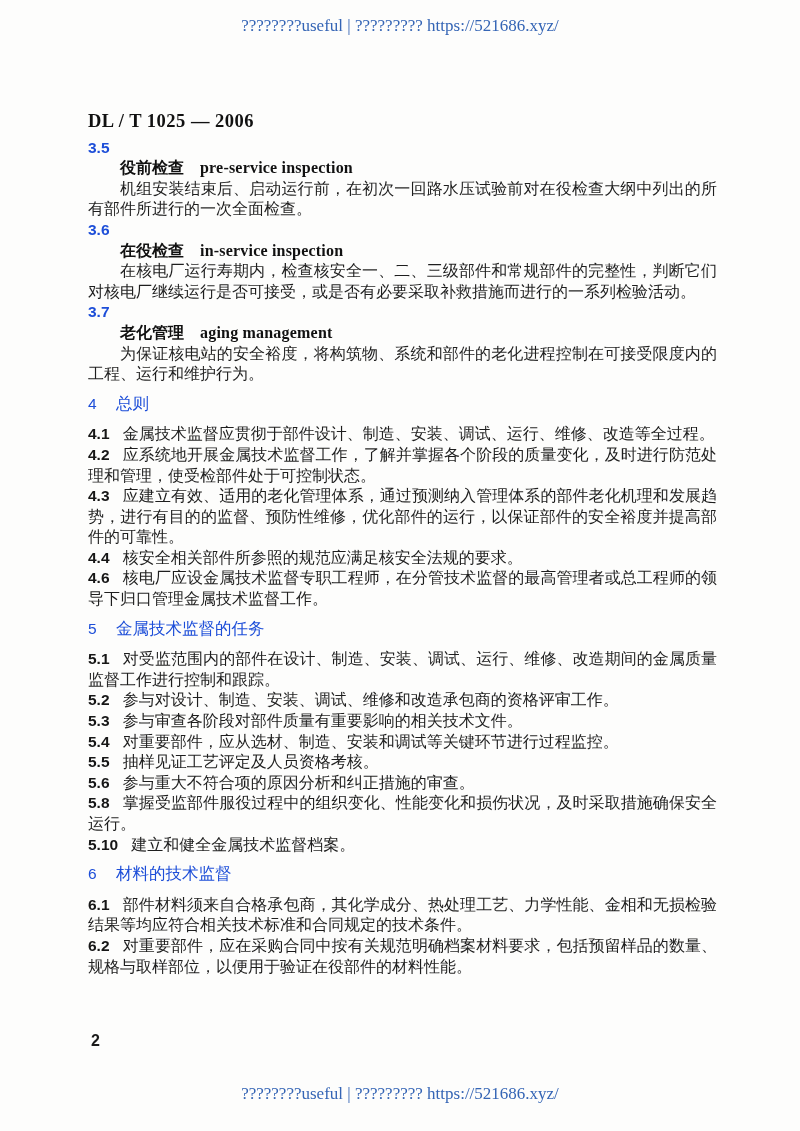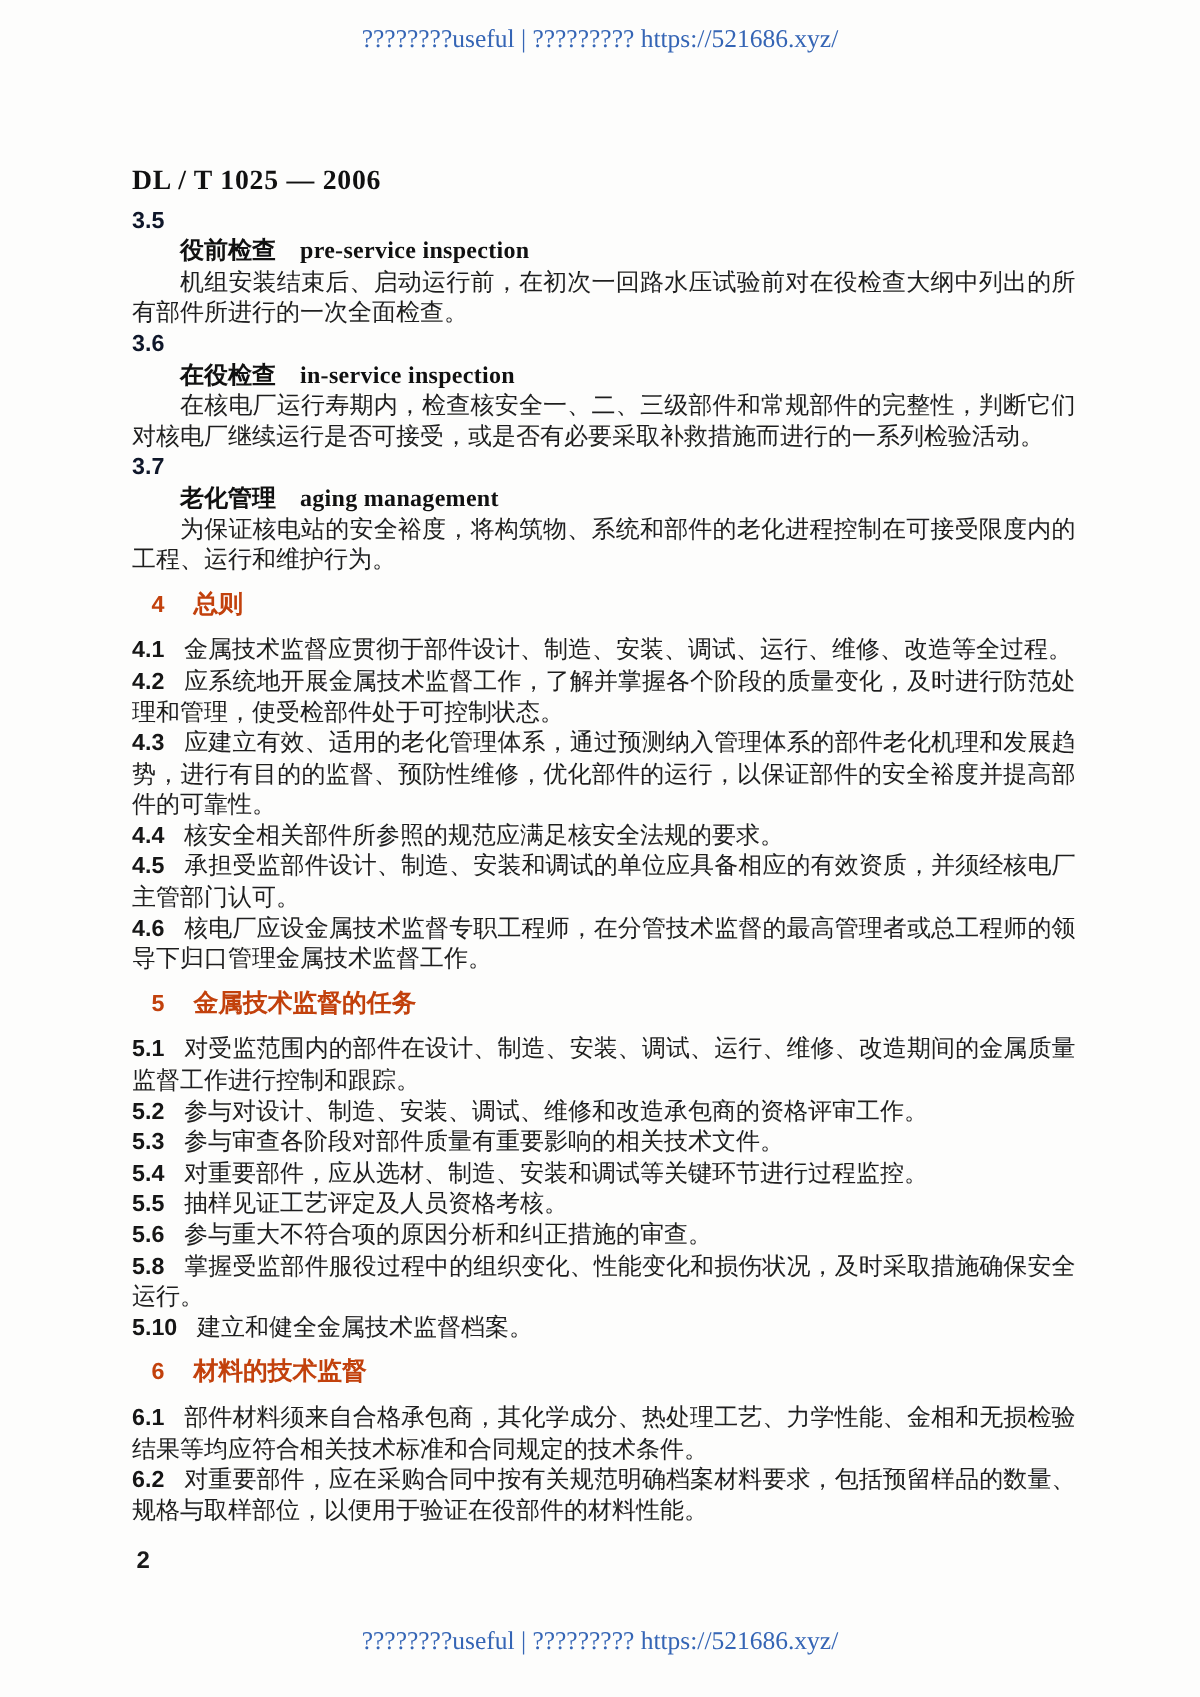--- a/index.html
+++ b/index.html
@@ -37,21 +37,21 @@
     font-size: 18.5px;
     color: #111;
     letter-spacing: 0.5px;
     margin-bottom: 6px;
     text-align: left;
   }
 
   .sub-num {
     font-weight: 600;
     font-size: 15.5px;
-    color: #0f172a;
+    color: #1d4ed8;
   }
 
   .term-line { padding-left: 2em; font-weight: bold; color: #111; }
   .term-zh { font-weight: bold; }
   .term-en {
     font-family: "Liberation Serif", serif;
     font-weight: bold;
     margin-left: 1em;
     letter-spacing: 0.2px;
   }
@@ -60,23 +60,23 @@
 
   p.clause { margin: 0; }
   .cnum {
     font-weight: 600;
     font-size: 15.5px;
     color: #161616;
     margin-right: 0.85em;
   }
 
   .sec-heading {
-    font-weight: bold;
-    color: #c2410c;
-    margin: 8px 0 10px 13px;
+    font-weight: normal;
+    color: #1d4ed8;
+    margin: 8px 0 10px 0;
     font-size: 16.5px;
     text-align: left;
   }
   .sec-heading .hnum { margin-right: 1.25em; font-size: 15.5px; }
 
   .page-number {
     position: absolute;
     left: 91px; top: 1032px;
     font-weight: 600;
     font-size: 16px;
@@ -100,21 +100,20 @@
         <div class="term-line"><span class="term-zh">在役检查</span><span class="term-en">in-service inspection</span></div>
         <p class="def">在核电厂运行寿期内，检查核安全一、二、三级部件和常规部件的完整性，判断它们对核电厂继续运行是否可接受，或是否有必要采取补救措施而进行的一系列检验活动。</p>
         <div class="sub-num">3.7</div>
         <div class="term-line"><span class="term-zh">老化管理</span><span class="term-en">aging management</span></div>
         <p class="def">为保证核电站的安全裕度，将构筑物、系统和部件的老化进程控制在可接受限度内的工程、运行和维护行为。</p>
         <div class="sec-heading"><span class="hnum">4</span><span class="htitle">总则</span></div>
         <p class="clause"><span class="cnum">4.1</span><span class="ctext">金属技术监督应贯彻于部件设计、制造、安装、调试、运行、维修、改造等全过程。</span></p>
         <p class="clause"><span class="cnum">4.2</span><span class="ctext">应系统地开展金属技术监督工作，了解并掌握各个阶段的质量变化，及时进行防范处理和管理，使受检部件处于可控制状态。</span></p>
         <p class="clause"><span class="cnum">4.3</span><span class="ctext">应建立有效、适用的老化管理体系，通过预测纳入管理体系的部件老化机理和发展趋势，进行有目的的监督、预防性维修，优化部件的运行，以保证部件的安全裕度并提高部件的可靠性。</span></p>
         <p class="clause"><span class="cnum">4.4</span><span class="ctext">核安全相关部件所参照的规范应满足核安全法规的要求。</span></p>
-        <p class="clause"><span class="cnum">4.5</span><span class="ctext">承担受监部件设计、制造、安装和调试的单位应具备相应的有效资质，并须经核电厂主管部门认可。</span></p>
         <p class="clause"><span class="cnum">4.6</span><span class="ctext">核电厂应设金属技术监督专职工程师，在分管技术监督的最高管理者或总工程师的领导下归口管理金属技术监督工作。</span></p>
         <div class="sec-heading"><span class="hnum">5</span><span class="htitle">金属技术监督的任务</span></div>
         <p class="clause"><span class="cnum">5.1</span><span class="ctext">对受监范围内的部件在设计、制造、安装、调试、运行、维修、改造期间的金属质量监督工作进行控制和跟踪。</span></p>
         <p class="clause"><span class="cnum">5.2</span><span class="ctext">参与对设计、制造、安装、调试、维修和改造承包商的资格评审工作。</span></p>
         <p class="clause"><span class="cnum">5.3</span><span class="ctext">参与审查各阶段对部件质量有重要影响的相关技术文件。</span></p>
         <p class="clause"><span class="cnum">5.4</span><span class="ctext">对重要部件，应从选材、制造、安装和调试等关键环节进行过程监控。</span></p>
         <p class="clause"><span class="cnum">5.5</span><span class="ctext">抽样见证工艺评定及人员资格考核。</span></p>
         <p class="clause"><span class="cnum">5.6</span><span class="ctext">参与重大不符合项的原因分析和纠正措施的审查。</span></p>
         <p class="clause"><span class="cnum">5.8</span><span class="ctext">掌握受监部件服役过程中的组织变化、性能变化和损伤状况，及时采取措施确保安全运行。</span></p>
         <p class="clause"><span class="cnum">5.10</span><span class="ctext">建立和健全金属技术监督档案。</span></p>

